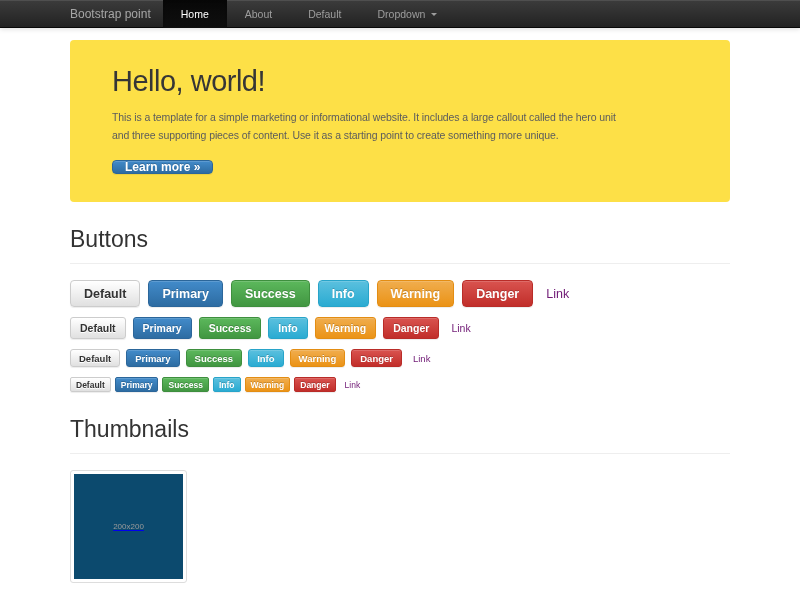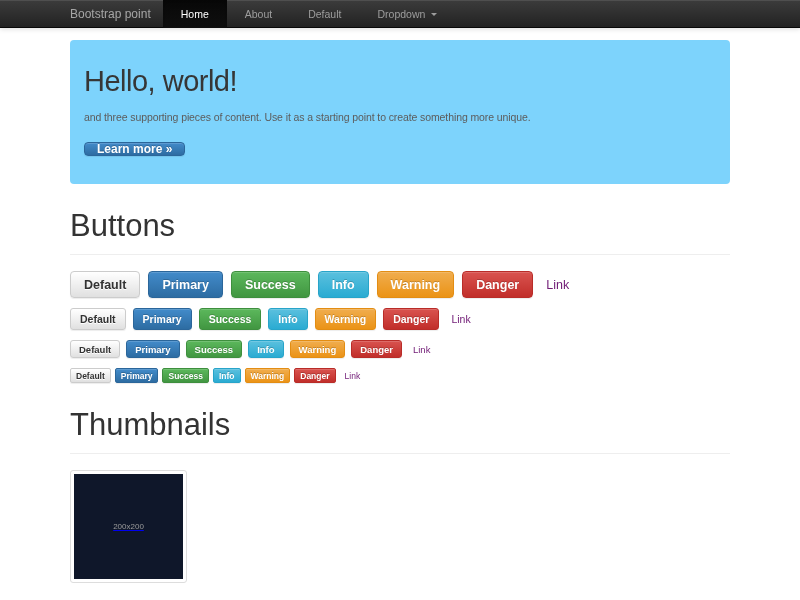--- a/index.html
+++ b/index.html
@@ -38,22 +38,22 @@
     display:inline-block; width:0; height:0; margin-left:2px;
     border-left:3px solid transparent; border-right:3px solid transparent;
     border-top:3px solid #9d9d9d;
   }
 
   
   .container { width:660px; margin:0 auto; }
 
   
   .jumbotron {
-    margin-top:12px; background:#7dd3fc; border-radius:4px;
-    padding:25px 14px 27px;
+    margin-top:12px; background:#fde047; border-radius:4px;
+    padding:25px 42px 27px;
   }
   .jumbotron h1 {
     margin:0 0 10px; font-size:29px; font-weight:500; color:#363636;
     letter-spacing:-0.5px;
   }
   .jumbotron p {
     margin:0 0 13px; font-size:10.5px; letter-spacing:-0.1px;
     line-height:18px; color:#5c5c5c; max-width:594px;
   }
   .hero-line { display:block; }
@@ -88,29 +88,29 @@
 
   .link-btn { color:#701a75; text-decoration:none; font-weight:normal; padding:0 5px; }
   .lk-lg { font-size:12.5px; } .lk-md { font-size:10.5px; }
   .lk-sm { font-size:9.5px; }  .lk-xs { font-size:8.5px; }
 
   
   .page-header {
     border-bottom:1px solid #eee; padding-bottom:10px;
     margin:24px 0 16px;
   }
-  .page-header h1 { margin:0; font-size:31px; font-weight:500; color:#333; }
+  .page-header h1 { margin:0; font-size:23px; font-weight:500; color:#333; }
 
   
   .thumbnail {
     display:block; width:117px; height:113px; margin-top:16px;
     background:#fff; border:1px solid #ddd; border-radius:3px; padding:3px;
   }
   .thumb-img {
-    width:100%; height:100%; background:#0f172a;
+    width:100%; height:100%; background:#0c4a6e;
     display:flex; align-items:center; justify-content:center;
     font-size:8px; color:#9a9a9a;
   }
 </style>
 </head>
 <body>
 
 <nav class="navbar">
   <div class="nav-inner">
     <a class="brand" href="#">Bootstrap point</a>
@@ -130,20 +130,21 @@
         </a>
     </div>
   </div>
 </nav>
 
 <div class="container">
 
   <div class="jumbotron">
     <h1>Hello, world!</h1>
     <p>
+      <span class="hero-line">This is a template for a simple marketing or informational website. It includes a large callout called the hero unit</span>
       <span class="hero-line">and three supporting pieces of content. Use it as a starting point to create something more unique.</span>
     </p>
     <button class="btn v-primary btn-hero">Learn more »</button>
   </div>
 
   <div class="page-header">
     <h1>Buttons</h1>
   </div>
 
   <div class="btn-row r-lg">

